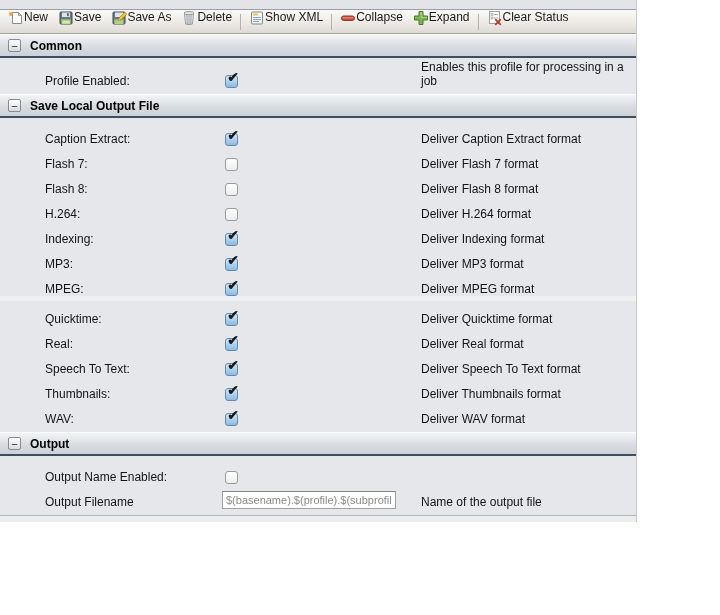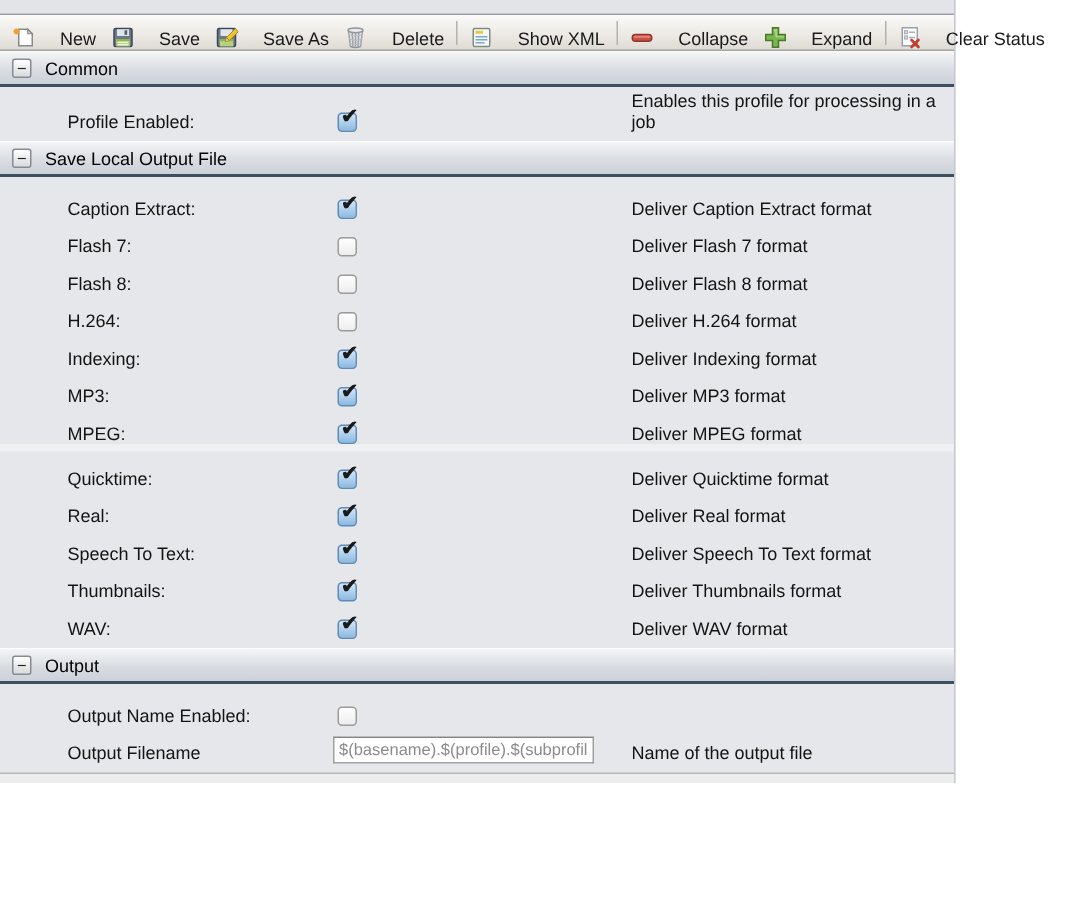--- a/index.html
+++ b/index.html
@@ -13,37 +13,37 @@
     border-right:1px solid #c6c9ce;
     background:#e5e7ea;
   }
   .top-strip { height:10px; background:#e3e4e8; border-bottom:1px solid #9ba0a8; }
   .toolbar {
     height:24px; display:flex; align-items:center; padding:0 3px;
     background:linear-gradient(#fbfaf8, #ece9e4 60%, #dedad4);
     border-bottom:1px solid #a5a29c;
     font-size:12px; color:#1a1a1a; white-space:nowrap;
   }
-  .tb-btn { display:flex; align-items:flex-end; gap:16px; padding:0 5px; height:100%; cursor:default; }
+  .tb-btn { display:flex; align-items:flex-start; gap:0; padding:0 5px; height:100%; cursor:default; }
   .tb-icon { width:16px; height:16px; display:inline-block; flex:0 0 16px; }
   .tb-icon svg { display:block; }
   .tb-sep { width:1px; height:16px; background:#b5b2ac; margin:0 3px; flex:0 0 1px; }
   .sec-header {
     height:24px; display:flex; align-items:center; gap:9px; padding:0 8px;
     background:linear-gradient(#f3f4f6, #d9dde2 55%, #ccd1d8);
     border-top:1px solid #fbfcfd;
     border-bottom:2px solid #3d4e61;
   }
   .collapse-box {
     width:13px; height:13px; border:1px solid #878c93; border-radius:2px;
     background:linear-gradient(#ffffff, #d8dadd);
     font-size:11px; line-height:10px; color:#222;
     display:flex; align-items:center; justify-content:center; cursor:default;
   }
-  .sec-title { font-weight:normal; font-size:12px; color:#000; }
+  .sec-title { font-weight:bold; font-size:12px; color:#000; }
   .sec-body { background:#e5e7ea; padding:3px 0 6px 0; }
   .row { height:25px; display:flex; align-items:flex-end; font-size:12px; color:#141414; }
   .sec-body.common .row { height:27px; }
   .row-label { margin-left:45px; width:177px; flex:0 0 177px; }
   .row-control { width:199px; flex:0 0 199px; display:flex; align-items:center; }
   .row-desc { flex:1; }
   .group-divider { height:5px; background:#eef0f2; }
   .checkbox {
     width:13px; height:13px; margin-left:3px; border-radius:3px; position:relative;
     background:linear-gradient(#ffffff, #ededed);

